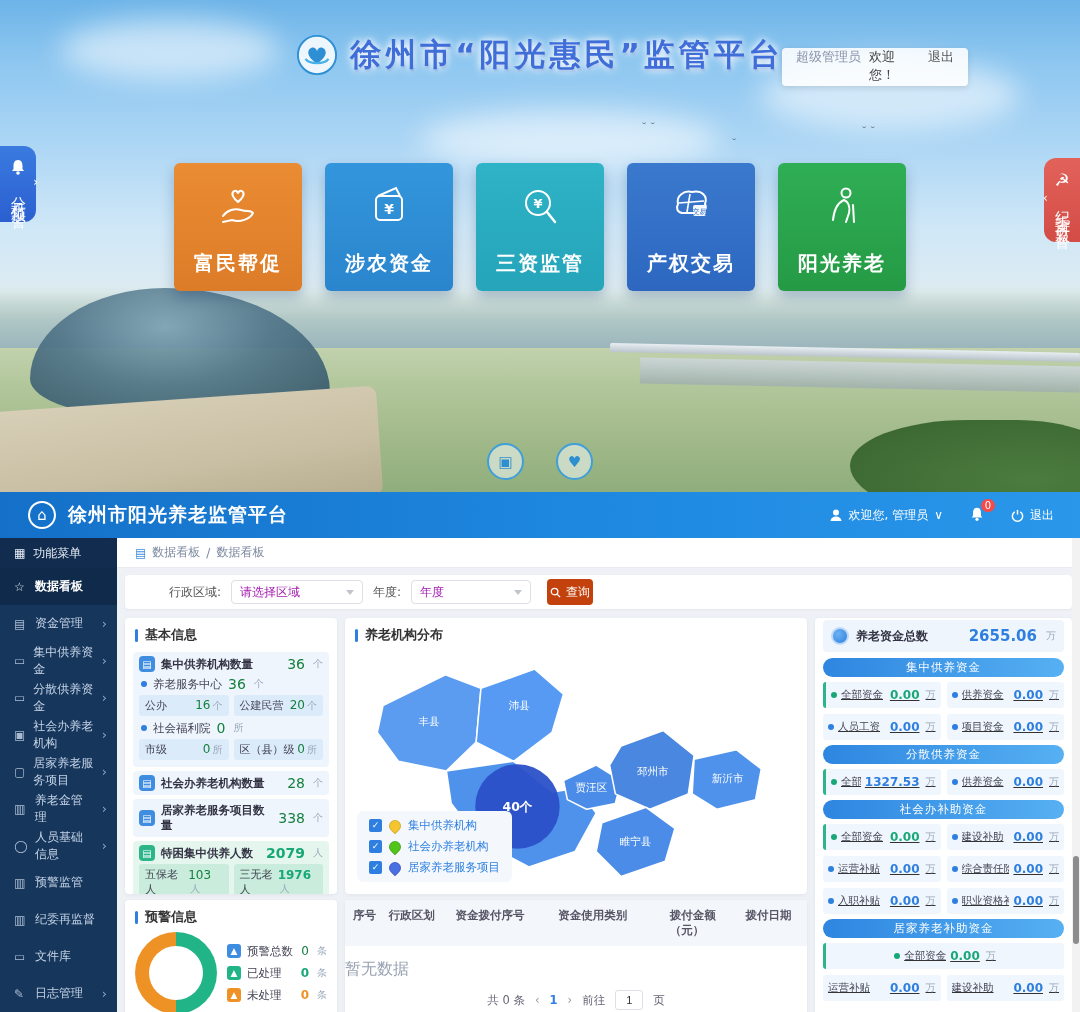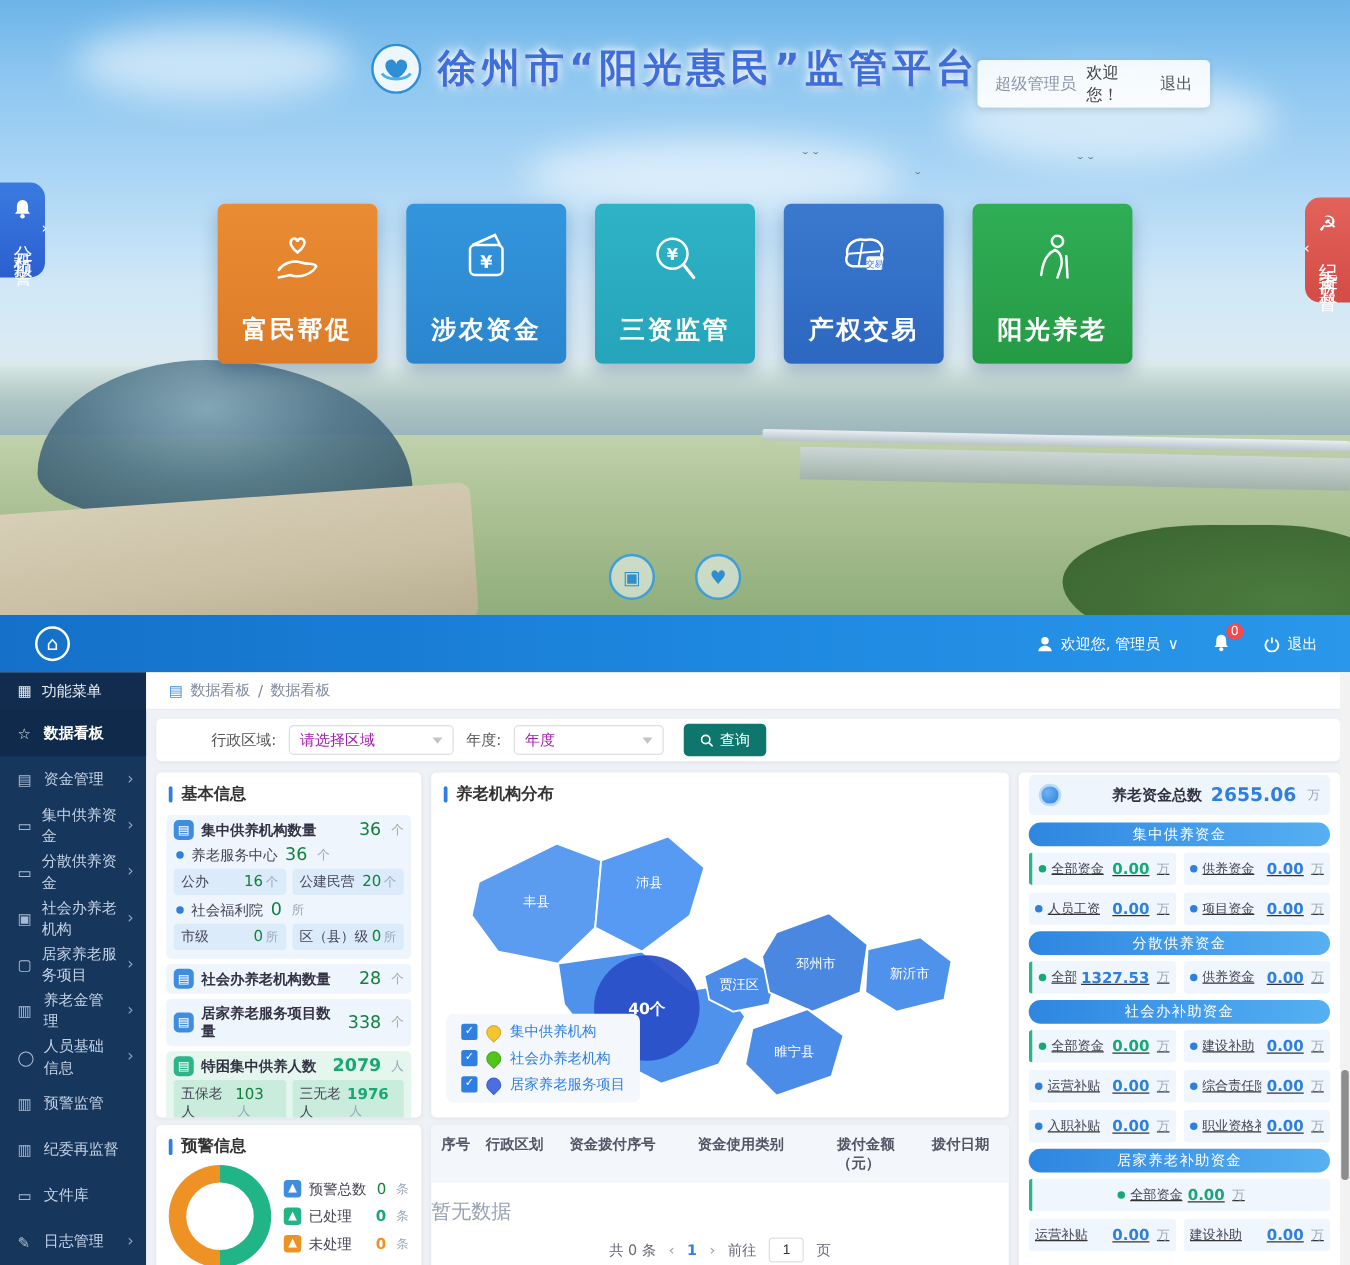--- a/index.html
+++ b/index.html
@@ -26,21 +26,21 @@
   .hero-green { position:absolute; right:-30px; top:420px; width:260px; height:100px;
     background:radial-gradient(ellipse at 70% 60%, #4c7c3f, #39632f); border-radius:50% 40% 30% 60%; }
   .bird { position:absolute; color:#5a6c7a; font-size:10px; transform:scaleY(.6); }
 
   .hero-titlebar { position:absolute; left:0; top:34px; width:100%; display:flex; justify-content:center; align-items:center; gap:12px; }
   .hero-logo { width:42px; height:42px; }
   .hero-title { font-size:31px; font-weight:bold; color:#3f6ed8; letter-spacing:4px;
     text-shadow:0 0 6px #fff,0 0 12px rgba(255,255,255,.9),1px 2px 2px rgba(90,120,200,.5); }
   .hero-userbox { position:absolute; right:112px; top:48px; width:186px; height:38px;
     background:rgba(255,255,255,.88); border-radius:4px; box-shadow:0 2px 6px rgba(0,0,0,.12);
-    display:flex; align-items:center; padding:0 14px; gap:8px; font-size:13px; }
+    display:flex; align-items:flex-start; padding:0 14px; gap:8px; font-size:13px; }
   .hero-userbox .u1 { color:#8a94a8; }
   .hero-userbox .u2 { color:#444; flex:1; }
   .hero-userbox .logout { color:#555; cursor:pointer; }
 
   .side-badge { position:absolute; width:36px; padding:12px 0 14px; display:flex; flex-direction:column; align-items:center; gap:8px;
     color:#fff; z-index:5; }
   .side-badge .vtxt { writing-mode:vertical-lr; letter-spacing:6px; font-size:15px; }
   .badge-left { left:0; top:146px; background:linear-gradient(180deg,#3a7be0,#2b5fd0); border-radius:0 12px 12px 0; }
   .badge-right { right:0; top:158px; background:linear-gradient(180deg,#e2625a,#d34c46); border-radius:12px 0 0 12px; }
   .badge-arrow { position:absolute; top:50%; margin-top:-9px; font-size:12px; color:#fff; }
@@ -88,21 +88,21 @@
   .content { position:absolute; left:117px; top:538px; width:963px; height:474px; background:#eef1f5; }
   .crumb { position:absolute; left:0; top:0; width:963px; height:30px; background:#fff; display:flex; align-items:center;
     padding-left:18px; gap:6px; color:#7d8aa0; font-size:12px; border-bottom:1px solid #e8ebf0; }
   .crumb .cic { color:#3f8de0; }
   .filterbar { position:absolute; left:8px; top:37px; width:947px; height:34px; background:#fff; border-radius:4px;
     display:flex; align-items:center; gap:10px; padding-left:44px; box-shadow:0 1px 3px rgba(0,0,0,.05); }
   .f-label { color:#555; }
   .f-select { width:132px; height:24px; border:1px solid #dcdfe6; border-radius:4px; background:#fff;
     display:flex; align-items:center; justify-content:space-between; padding:0 8px; color:#a21caf; cursor:pointer; }
   .f-select .car { width:0; height:0; border-left:4px solid transparent; border-right:4px solid transparent; border-top:5px solid #c0c4cc; }
-  .btn-search { height:26px; background:#0f766e; color:#fff; border:none; border-radius:4px; padding:0 13px;
+  .btn-search { height:26px; background:#c2410c; color:#fff; border:none; border-radius:4px; padding:0 3px;
     display:flex; align-items:center; gap:5px; cursor:pointer; font-size:12px; margin-left:6px; }
 
   .card { position:absolute; background:#fff; border-radius:4px; box-shadow:0 1px 4px rgba(0,0,0,.06); overflow:hidden; }
   .card-title { display:flex; align-items:center; gap:7px; font-size:13px; font-weight:bold; color:#333; padding:8px 10px 4px; }
   .card-title .bar { width:3px; height:13px; background:#2e7fe0; border-radius:2px; }
 
   
   .c-left1 { left:8px; top:80px; width:212px; height:276px; }
   .c-left2 { left:8px; top:362px; width:212px; height:120px; }
   .blk { margin:4px 8px; border-radius:4px; padding:4px 6px; }
@@ -148,21 +148,21 @@
   .tbl-empty { color:#98a2b2; padding:13px 0 10px; font-size:16px; }
   .tbl-pager { display:flex; align-items:center; justify-content:center; gap:10px; color:#667; font-size:11.5px; }
   .pg-cur { color:#2e7fe0; font-weight:bold; cursor:pointer; }
   .pg-arrow { color:#99a; cursor:pointer; }
   .pg-input { width:28px; height:20px; border:1px solid #dcdfe6; border-radius:3px; text-align:center; font-size:11px; color:#333; }
 
   
   .c-right { left:698px; top:80px; width:257px; height:402px; }
   .fund-total { margin:2px 8px 6px; background:#eef5fd; border-radius:4px; display:flex; align-items:center; gap:7px; padding:7px 8px; }
   .coin { width:18px; height:18px; border-radius:50%; background:radial-gradient(circle at 35% 35%,#6db2f2,#2e7fe0); border:2px solid #bcd9f7; flex:none; }
-  .fund-total .flabel { font-weight:bold; font-size:12px; color:#334; flex:1;text-align:right; }
+  .fund-total .flabel { font-weight:bold; font-size:12px; color:#334; flex:1; }
   .fund-total .fval { color:#2e7fe0; font-weight:bold; font-size:15px; }
   .band { margin:5px 8px; height:19px; border-radius:10px; background:linear-gradient(90deg,#2e86e0,#56b0f2);
     color:#fff; font-size:11.5px; display:flex; align-items:center; justify-content:center; letter-spacing:1px; }
   .cell-grid { display:flex; flex-wrap:wrap; gap:6px; margin:2px 8px;text-decoration:underline; }
   .fcell { width:calc(50% - 3px); background:#f0f6fd; border-radius:3px; display:flex; align-items:center; gap:4px; padding:6px 5px; }
   .fcell.accent { border-left:3px solid #2db58a; }
   .fcell .fdot { width:6px; height:6px; border-radius:50%; background:#2e7fe0; flex:none; }
   .fcell .fl { font-size:10.5px; color:#445; flex:1; white-space:nowrap; overflow:hidden; }
   .fcell .fv { font-weight:bold; font-size:12px; color:#2e7fe0; }
   .fcell .fv.g { color:#18a878; }
@@ -268,20 +268,21 @@
     </div>
 
     <div class="hero-mini">
       <div class="mini-circle">▣</div>
       <div class="mini-circle">♥</div>
     </div>
   </div>
 
   <div class="dash-header">
     <div class="dash-logo">⌂</div>
+    <div class="dash-title">徐州市阳光养老监管平台</div>
     <div class="dash-right">
       <div class="dash-user">
         <svg width="14" height="14" viewBox="0 0 14 14">
           <circle cx="7" cy="4.5" r="3" fill="#fff"></circle>
             <path d="M1.5 13 C2 9.5 5 8.5 7 8.5 C9 8.5 12 9.5 12.5 13 Z" fill="#fff"></path>
         </svg>
         <span>欢迎您, 管理员</span>
         <span>∨</span>
       </div>
       <div class="bell-wrap">

